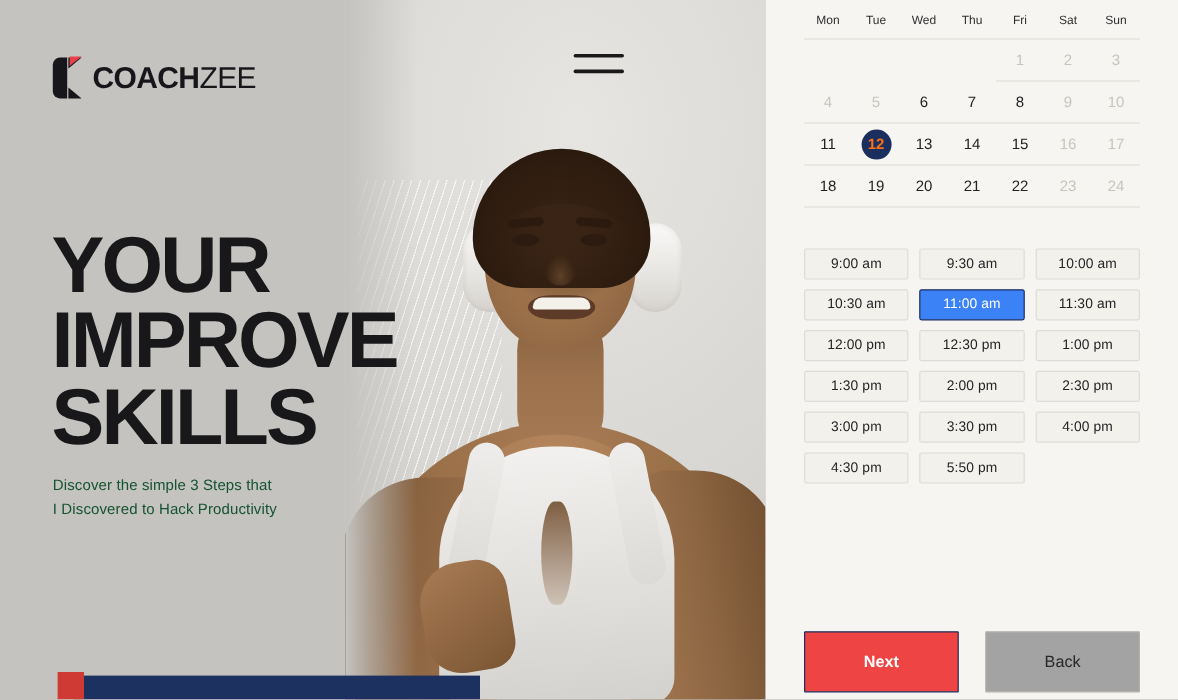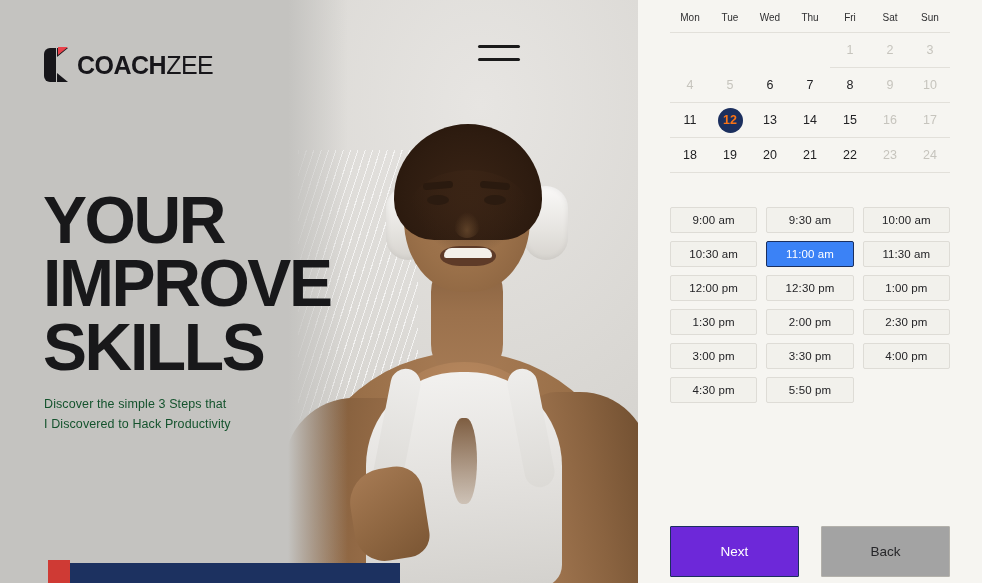--- a/index.html
+++ b/index.html
@@ -260,21 +260,21 @@
   .slot.blank { visibility: hidden; }
 
   .actions {
     position: absolute; left: 32px; right: 32px; bottom: 6px;
     display: flex; gap: 22px;
   }
   .btn {
     flex: 1; height: 51px; display: flex; align-items: center; justify-content: center;
     font-size: 13.5px; cursor: pointer; border-radius: 1px;
   }
-  .btn-next { background: #6d28d9; color: #ffffff; border: 1px solid #1b2f5e; }
+  .btn-next { background: #ef4444; color: #ffffff; border: 1px solid #1b2f5e; font-weight: bold; }
   .btn-back { background: #a3a3a3; color: #27272a; border: 1px solid #b3b1ab; }
 </style>
 </head>
 <body>
 
 <div id="app">
 
   <section class="hero">
 
     <div class="photo-wrap">

